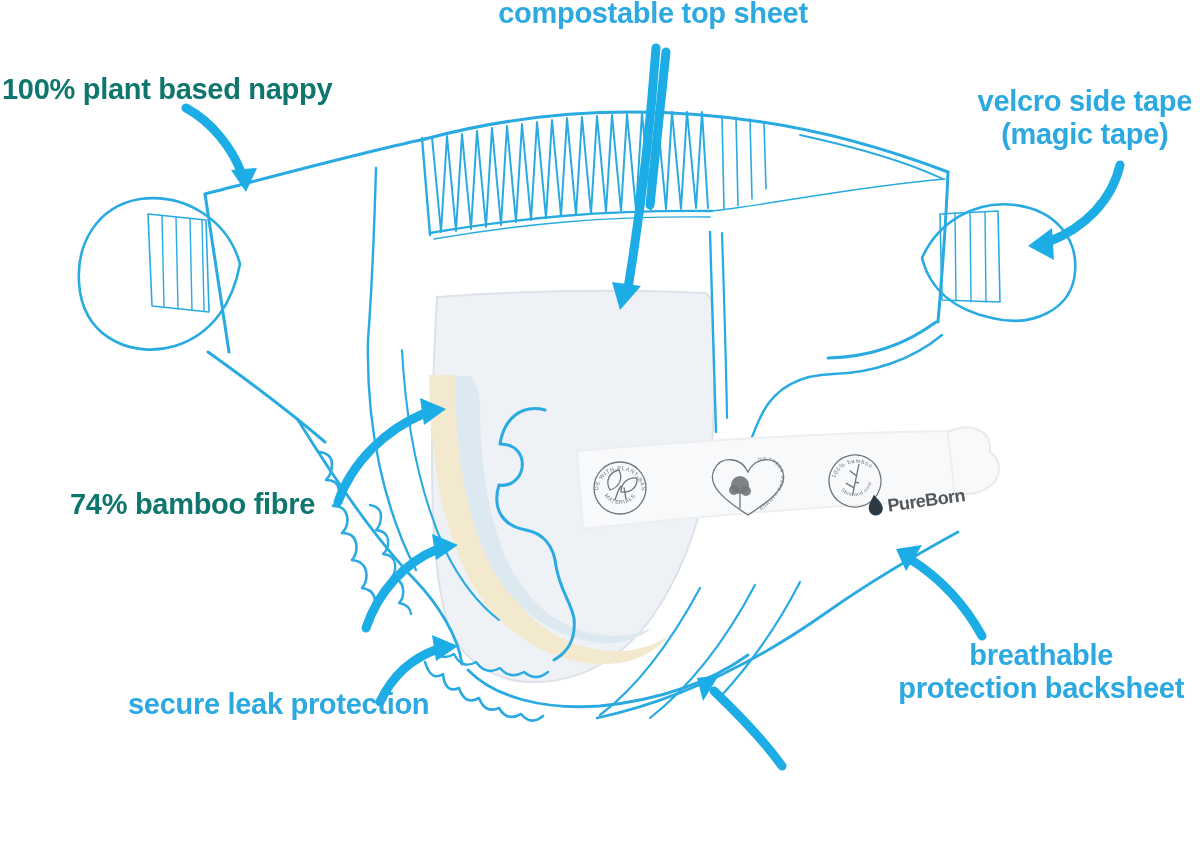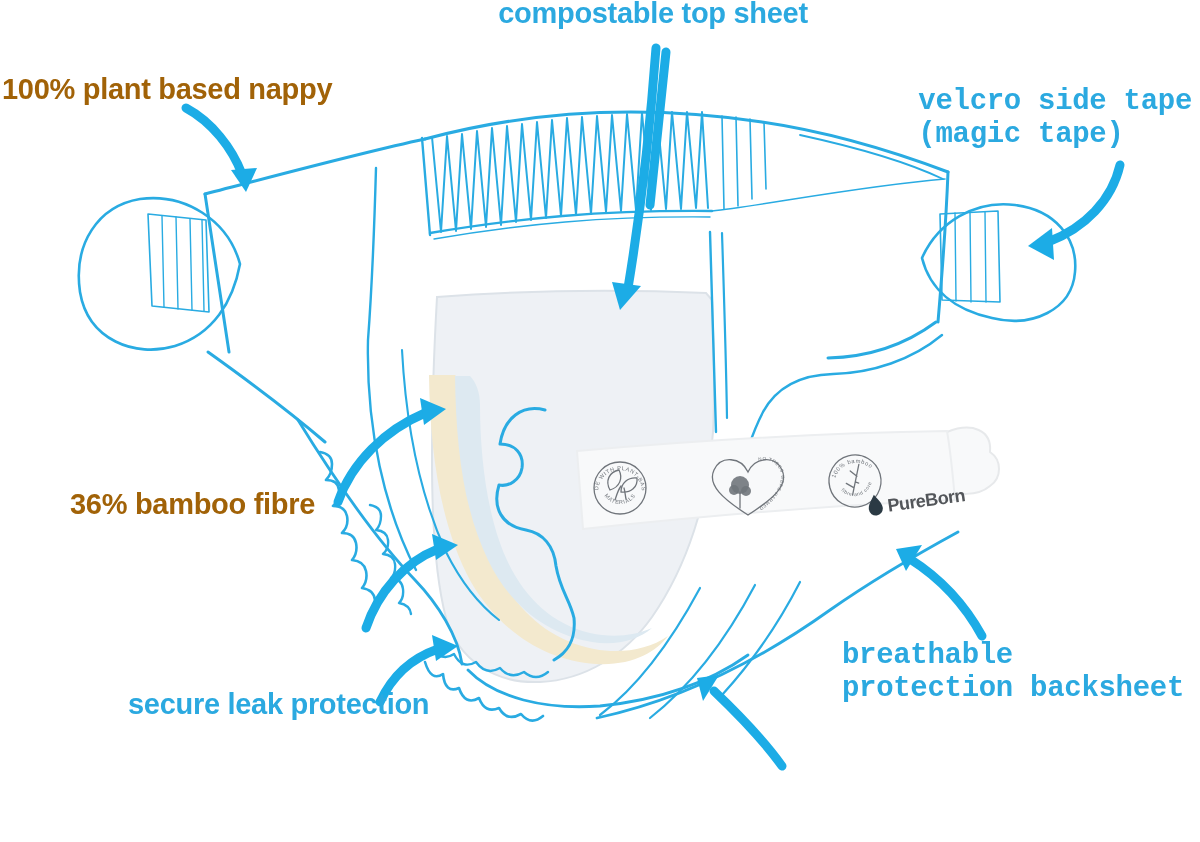--- a/index.html
+++ b/index.html
@@ -5,23 +5,23 @@
   html,body{margin:0;padding:0;background:#ffffff;}
   .stage{
     position:relative;width:1200px;height:842px;background:#ffffff;overflow:hidden;
     font-family:"Liberation Sans", sans-serif;
   }
   .stage svg{position:absolute;left:0;top:0;}
   .lbl{
     position:absolute;font-weight:700;font-size:29px;line-height:33px;
     letter-spacing:-0.3px;white-space:nowrap;color:#2BA9E0;
   }
-  .lbl.green{color:#a16207;}
+  .lbl.green{color:#0f766e;}
   .lbl.center{transform:translateX(-50%);text-align:center;}
-  .lbl.right{text-align:left;font-family:Liberation Mono, monospace;}
+  .lbl.right{text-align:center;}
   .ill-stroke{stroke:#29ABE2;fill:none;stroke-linecap:round;stroke-linejoin:round;}
   .arrow{stroke:#1CACE6;fill:none;stroke-linecap:round;stroke-width:9;}
   .ahead{fill:#1CACE6;stroke:none;}
   .badge-line{stroke:#70757B;fill:none;stroke-width:1.3;stroke-linecap:round;}
   .badge-txt{fill:#70757B;font-family:"Liberation Sans",sans-serif;font-weight:400;letter-spacing:0.6px;}
 </style>
 </head>
 <body>
 
 <div class="stage">
@@ -188,21 +188,21 @@
 
 <div class="lbl center" style="left:653px;top:-3px">compostable top sheet</div>
 
 <div class="lbl green" style="left:2px;top:73px">100% plant based nappy</div>
 
 <div class="lbl right" style="right:8px;top:85px">
   <div>velcro side tape</div>
   <div>(magic tape)</div>
 </div>
 
-<div class="lbl green" style="left:70px;top:488px">36% bamboo fibre</div>
+<div class="lbl green" style="left:70px;top:488px">74% bamboo fibre</div>
 
 
 <div class="lbl" style="left:128px;top:688px">secure leak protection</div>
 
 
 <div class="lbl right" style="right:16px;top:639px">
   <div>breathable</div>
   <div>protection backsheet</div>
 </div>
 

